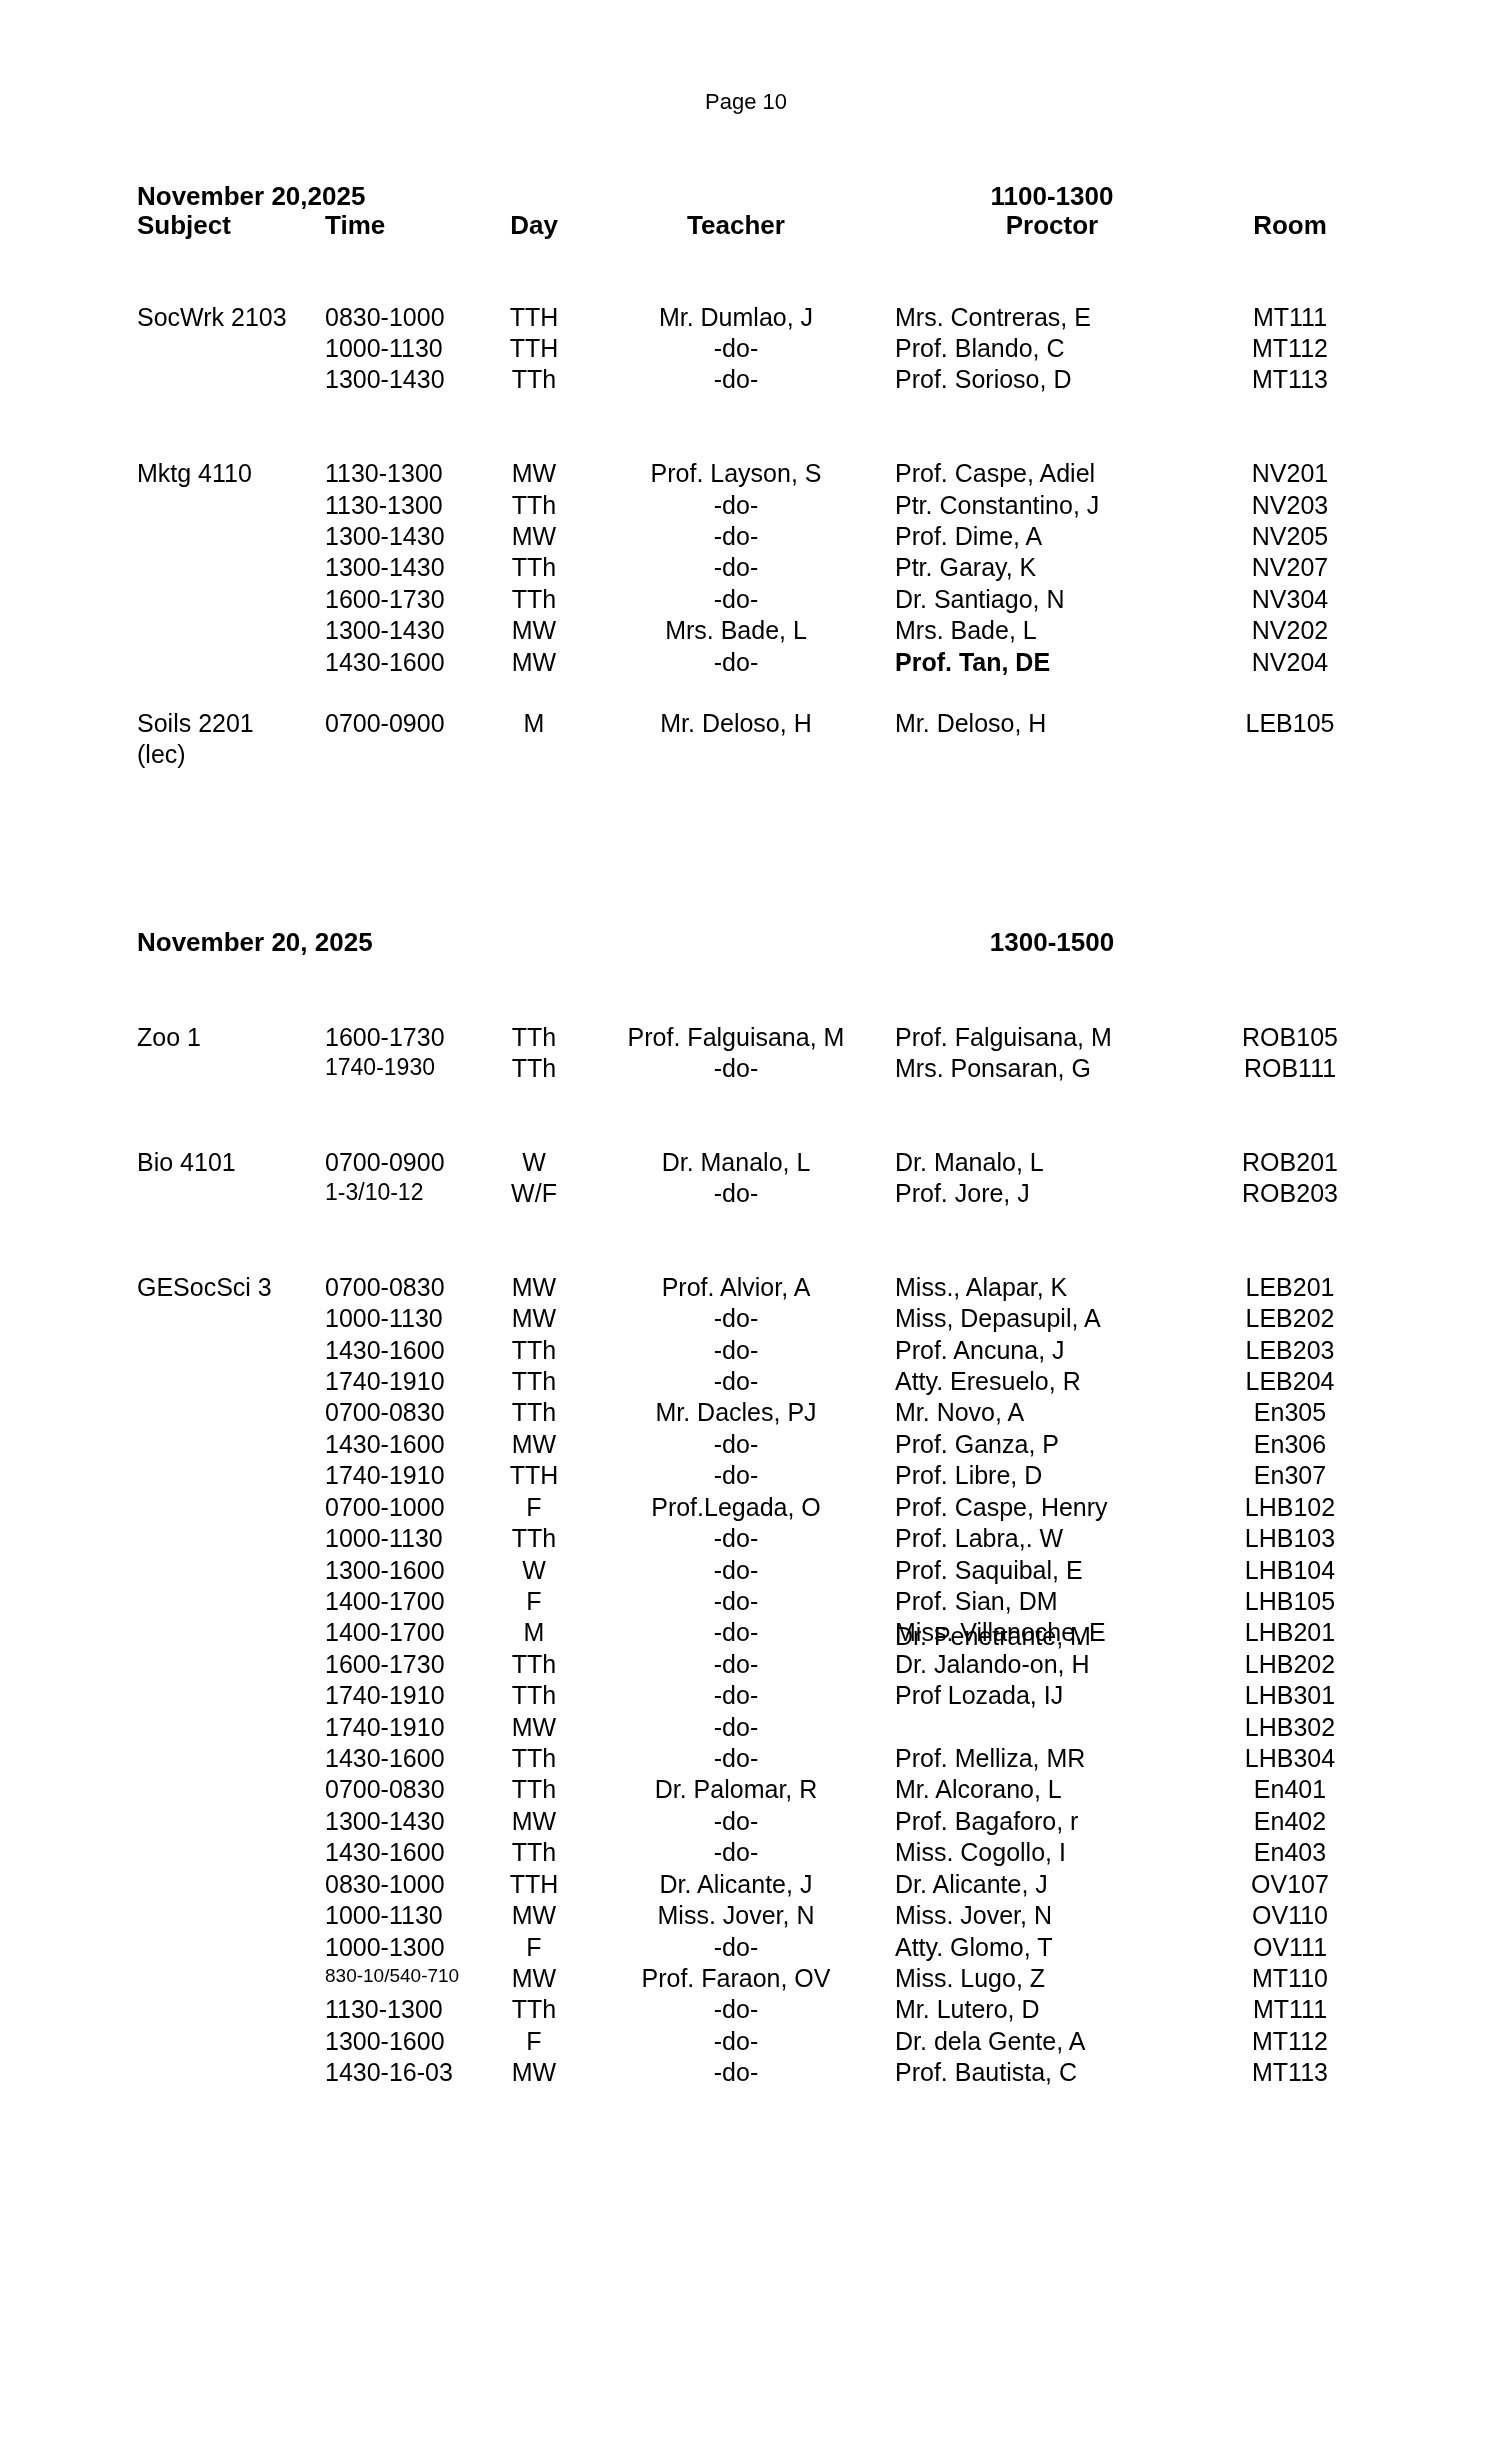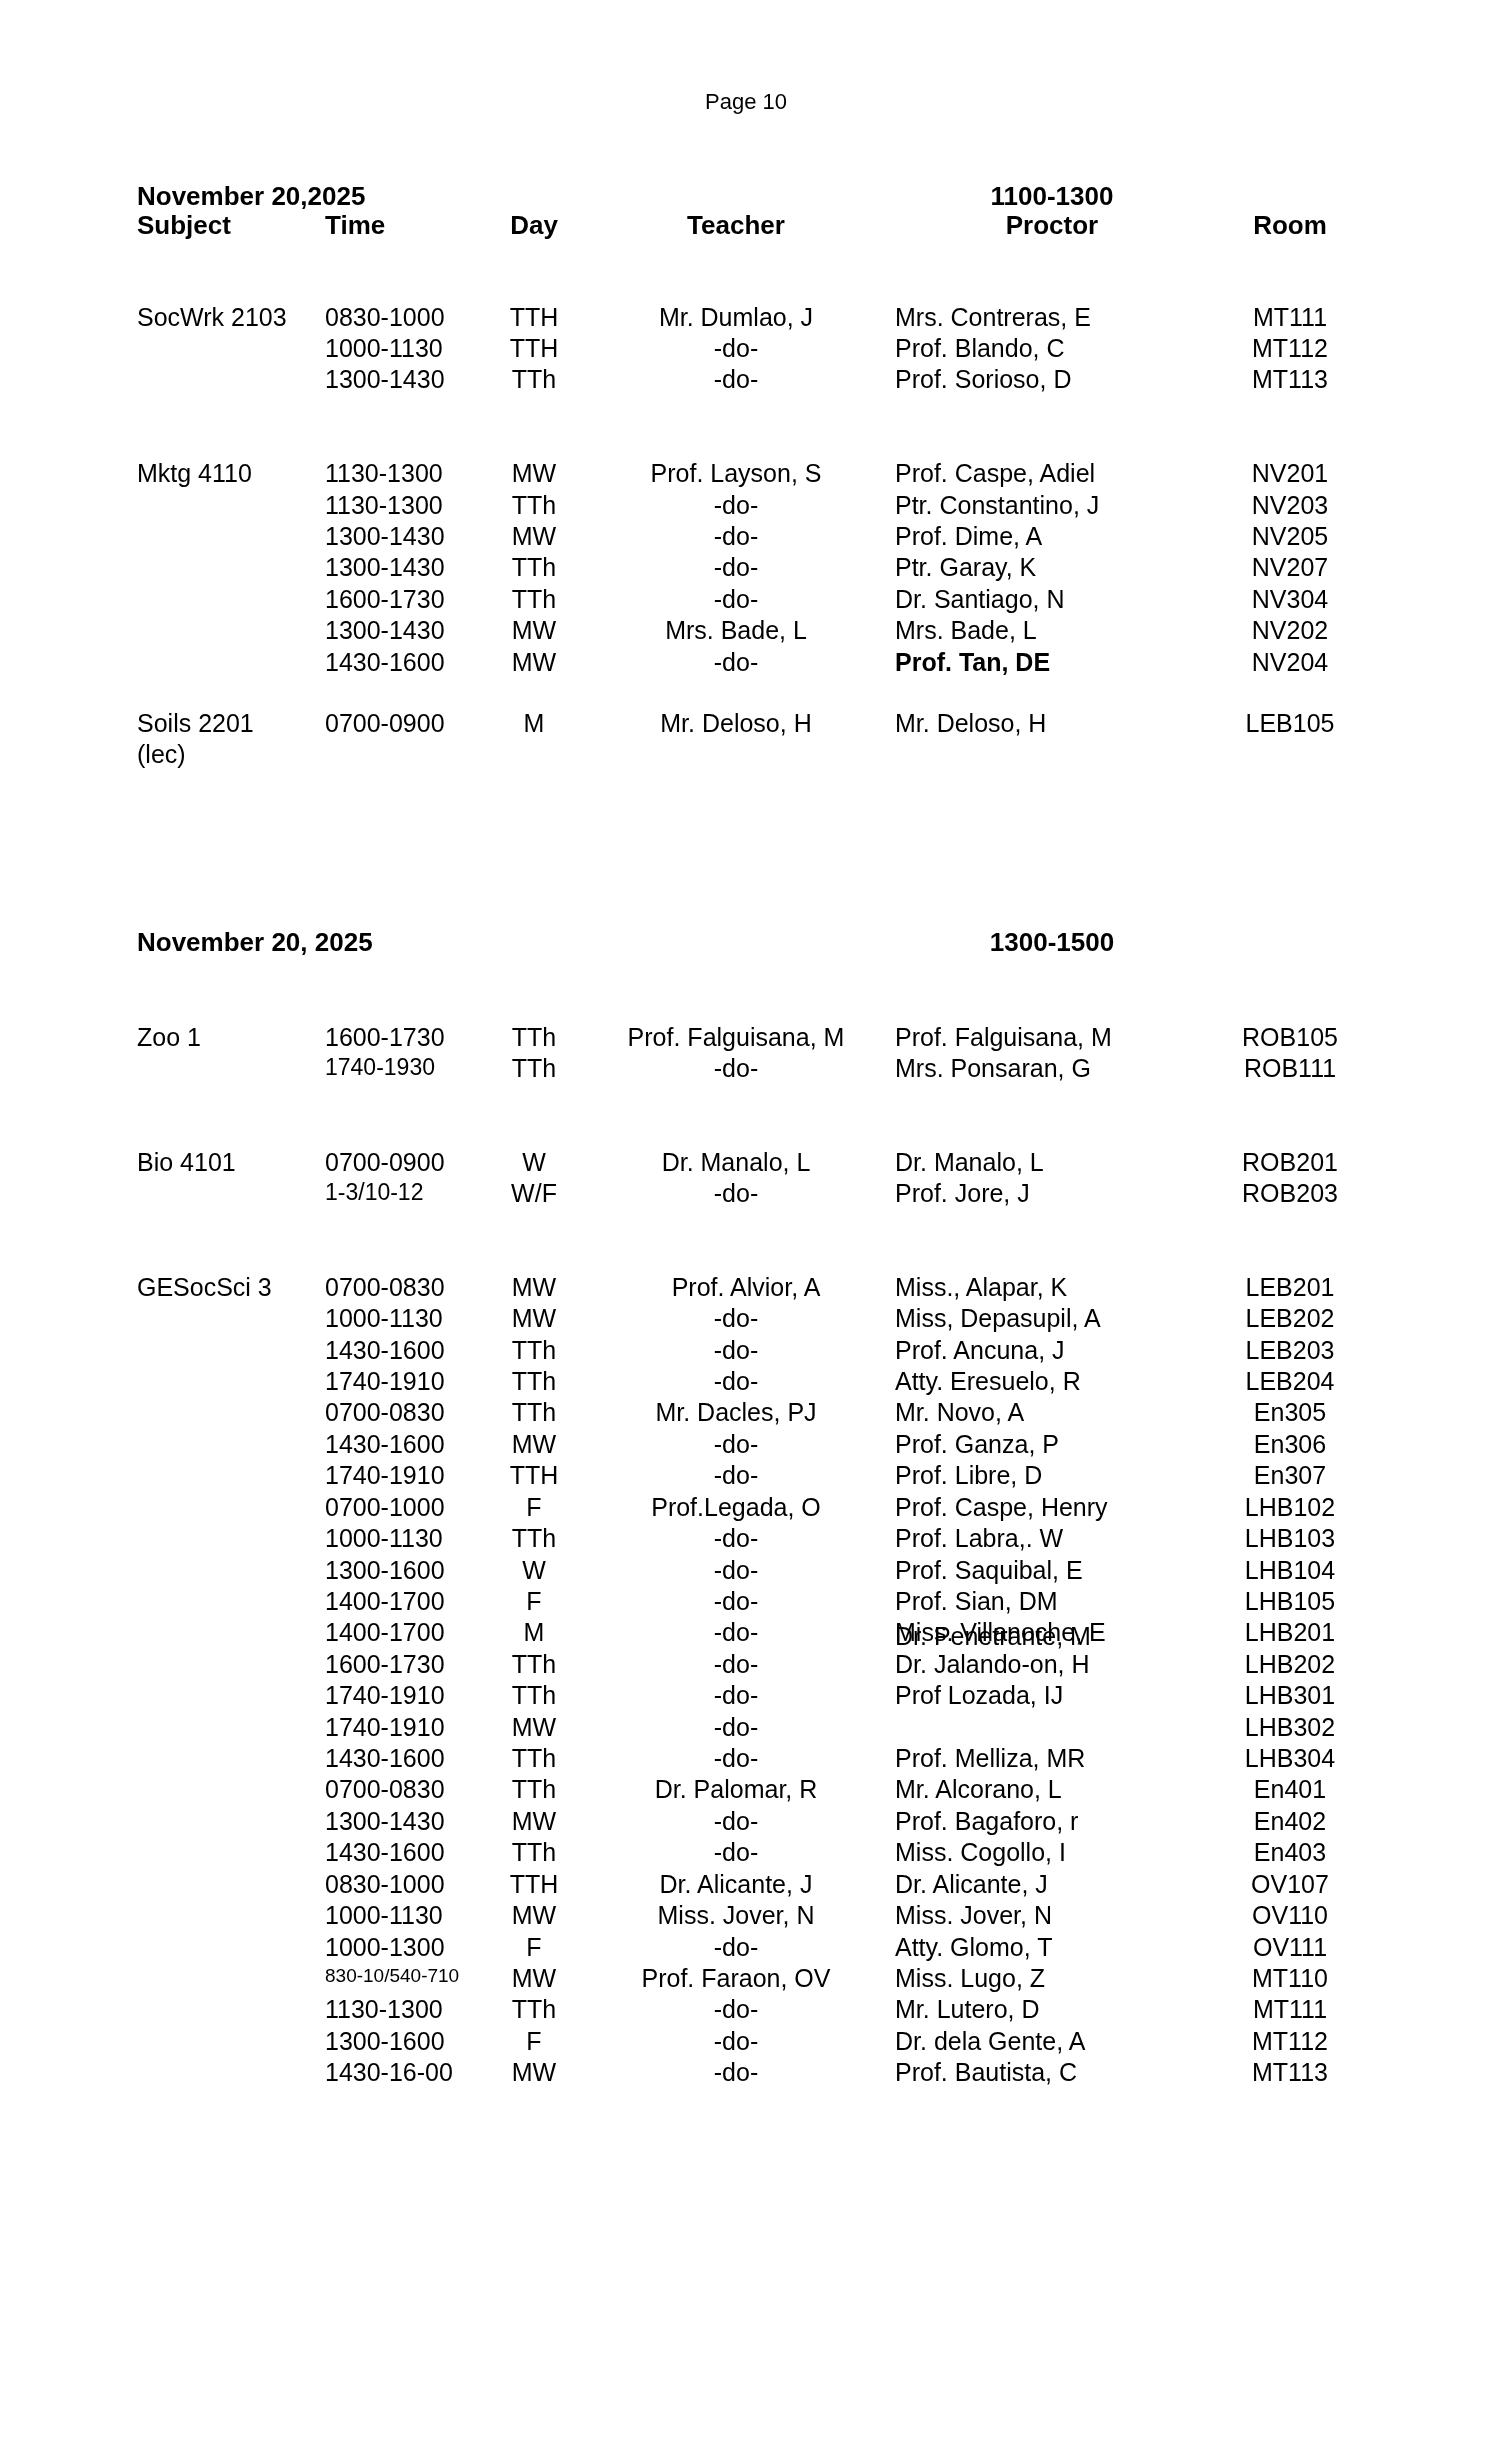--- a/index.html
+++ b/index.html
@@ -118,21 +118,21 @@
       <div class="abs cell c-proctor" style="top: 1150px;">Dr. Manalo, L</div>
       <div class="abs cell c-room" style="top: 1150px;">ROB201</div>
       <div class="abs cell c-time smaller-time" style="top: 1181px;">1-3/10-12</div>
       <div class="abs cell c-day" style="top: 1181px;">W/F</div>
       <div class="abs cell c-teacher" style="top: 1181px;">-do-</div>
       <div class="abs cell c-proctor" style="top: 1181px;">Prof. Jore, J</div>
       <div class="abs cell c-room" style="top: 1181px;">ROB203</div>
       <div class="abs cell c-subject" style="top: 1275px;">GESocSci 3</div>
       <div class="abs cell c-time" style="top: 1275px;">0700-0830</div>
       <div class="abs cell c-day" style="top: 1275px;">MW</div>
-      <div class="abs cell c-teacher" style="top: 1275px; margin-left: 10px;">Prof. Alvior, A</div>
+      <div class="abs cell c-teacher" style="top: 1275px;">Prof. Alvior, A</div>
       <div class="abs cell c-proctor" style="top: 1275px;">Miss., Alapar, K</div>
       <div class="abs cell c-room" style="top: 1275px;">LEB201</div>
       <div class="abs cell c-time" style="top: 1306px;">1000-1130</div>
       <div class="abs cell c-day" style="top: 1306px;">MW</div>
       <div class="abs cell c-teacher" style="top: 1306px;">-do-</div>
       <div class="abs cell c-proctor" style="top: 1306px;">Miss, Depasupil, A</div>
       <div class="abs cell c-room" style="top: 1306px;">LEB202</div>
       <div class="abs cell c-time" style="top: 1338px;">1430-1600</div>
       <div class="abs cell c-day" style="top: 1338px;">TTh</div>
       <div class="abs cell c-teacher" style="top: 1338px;">-do-</div>
@@ -241,20 +241,20 @@
       <div class="abs cell c-time" style="top: 1997px;">1130-1300</div>
       <div class="abs cell c-day" style="top: 1997px;">TTh</div>
       <div class="abs cell c-teacher" style="top: 1997px;">-do-</div>
       <div class="abs cell c-proctor" style="top: 1997px;">Mr. Lutero, D</div>
       <div class="abs cell c-room" style="top: 1997px;">MT111</div>
       <div class="abs cell c-time" style="top: 2029px;">1300-1600</div>
       <div class="abs cell c-day" style="top: 2029px;">F</div>
       <div class="abs cell c-teacher" style="top: 2029px;">-do-</div>
       <div class="abs cell c-proctor" style="top: 2029px;">Dr. dela Gente, A</div>
       <div class="abs cell c-room" style="top: 2029px;">MT112</div>
-      <div class="abs cell c-time" style="top: 2060px;">1430-16-00</div>
+      <div class="abs cell c-time" style="top: 2060px;">1430-16-03</div>
       <div class="abs cell c-day" style="top: 2060px;">MW</div>
       <div class="abs cell c-teacher" style="top: 2060px;">-do-</div>
       <div class="abs cell c-proctor" style="top: 2060px;">Prof. Bautista, C</div>
       <div class="abs cell c-room" style="top: 2060px;">MT113</div>
     </div>
 </div>
 
 
 </body></html>

